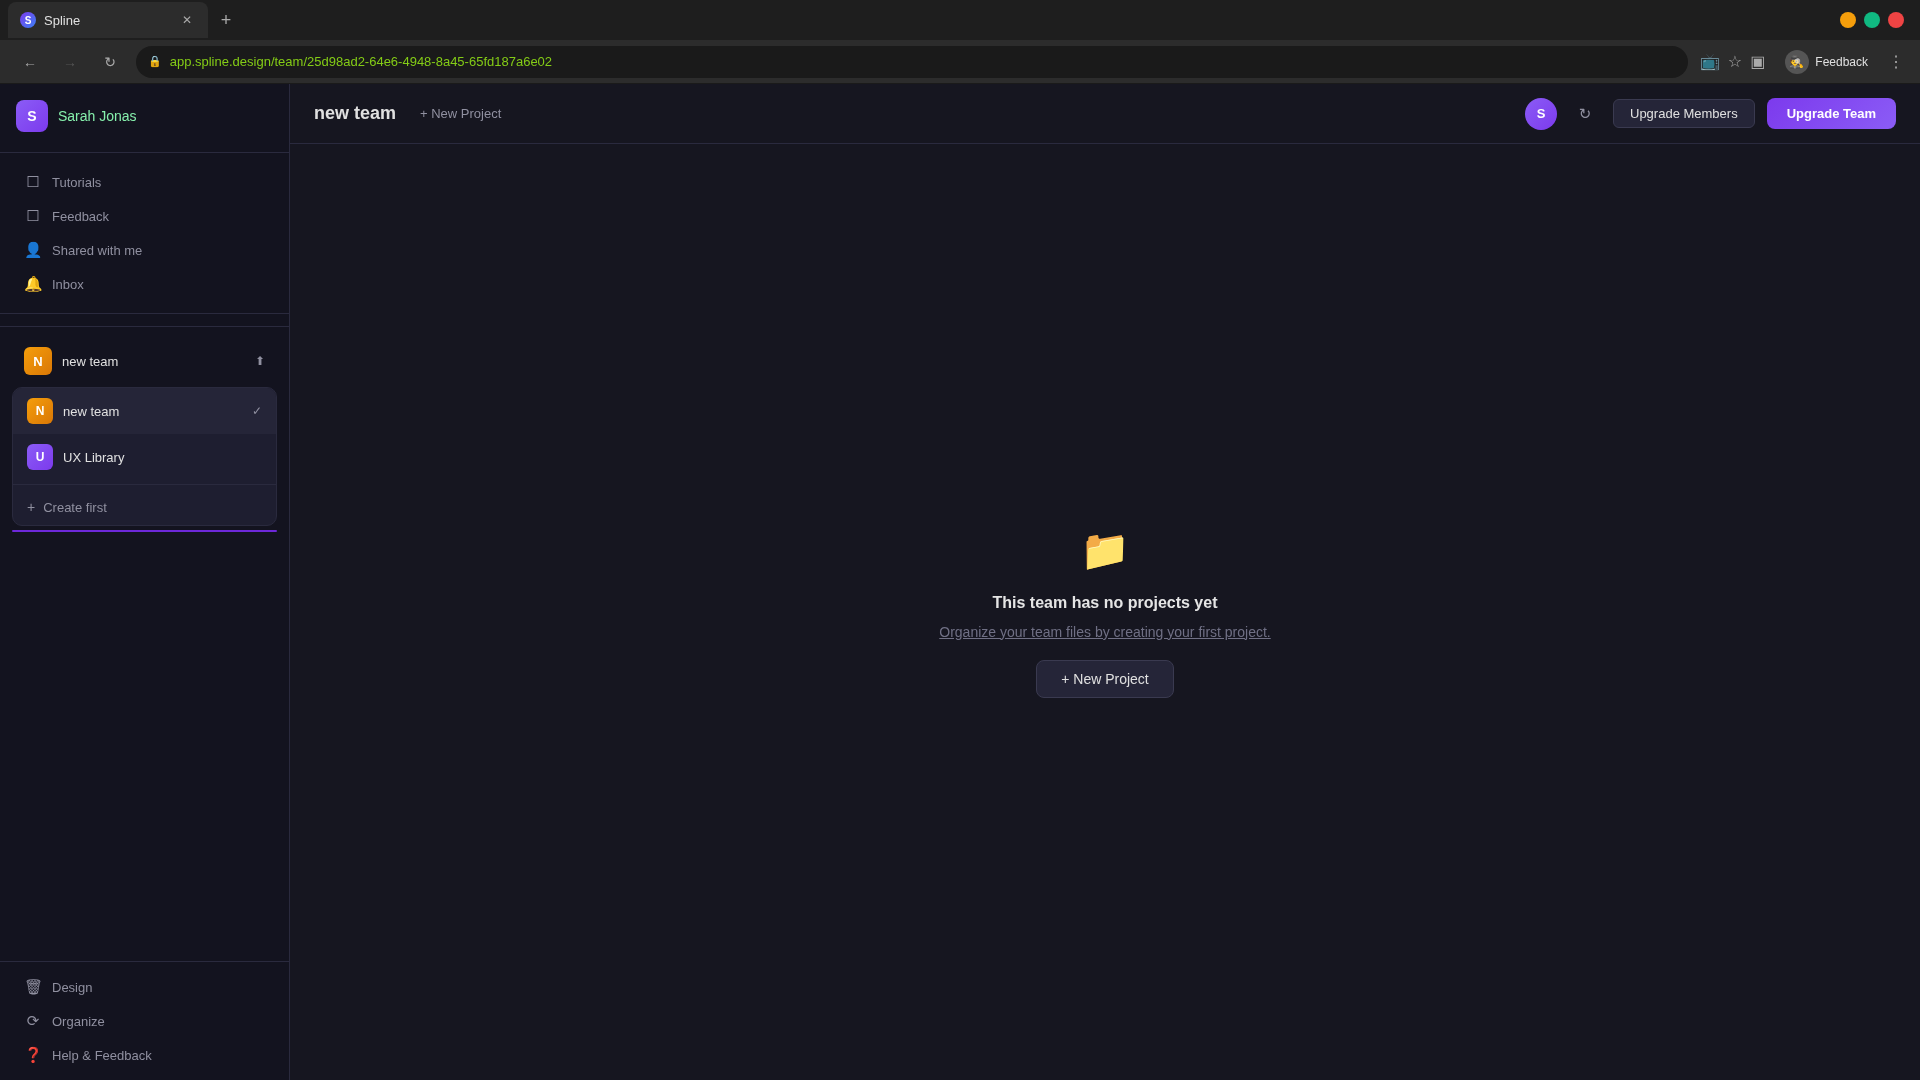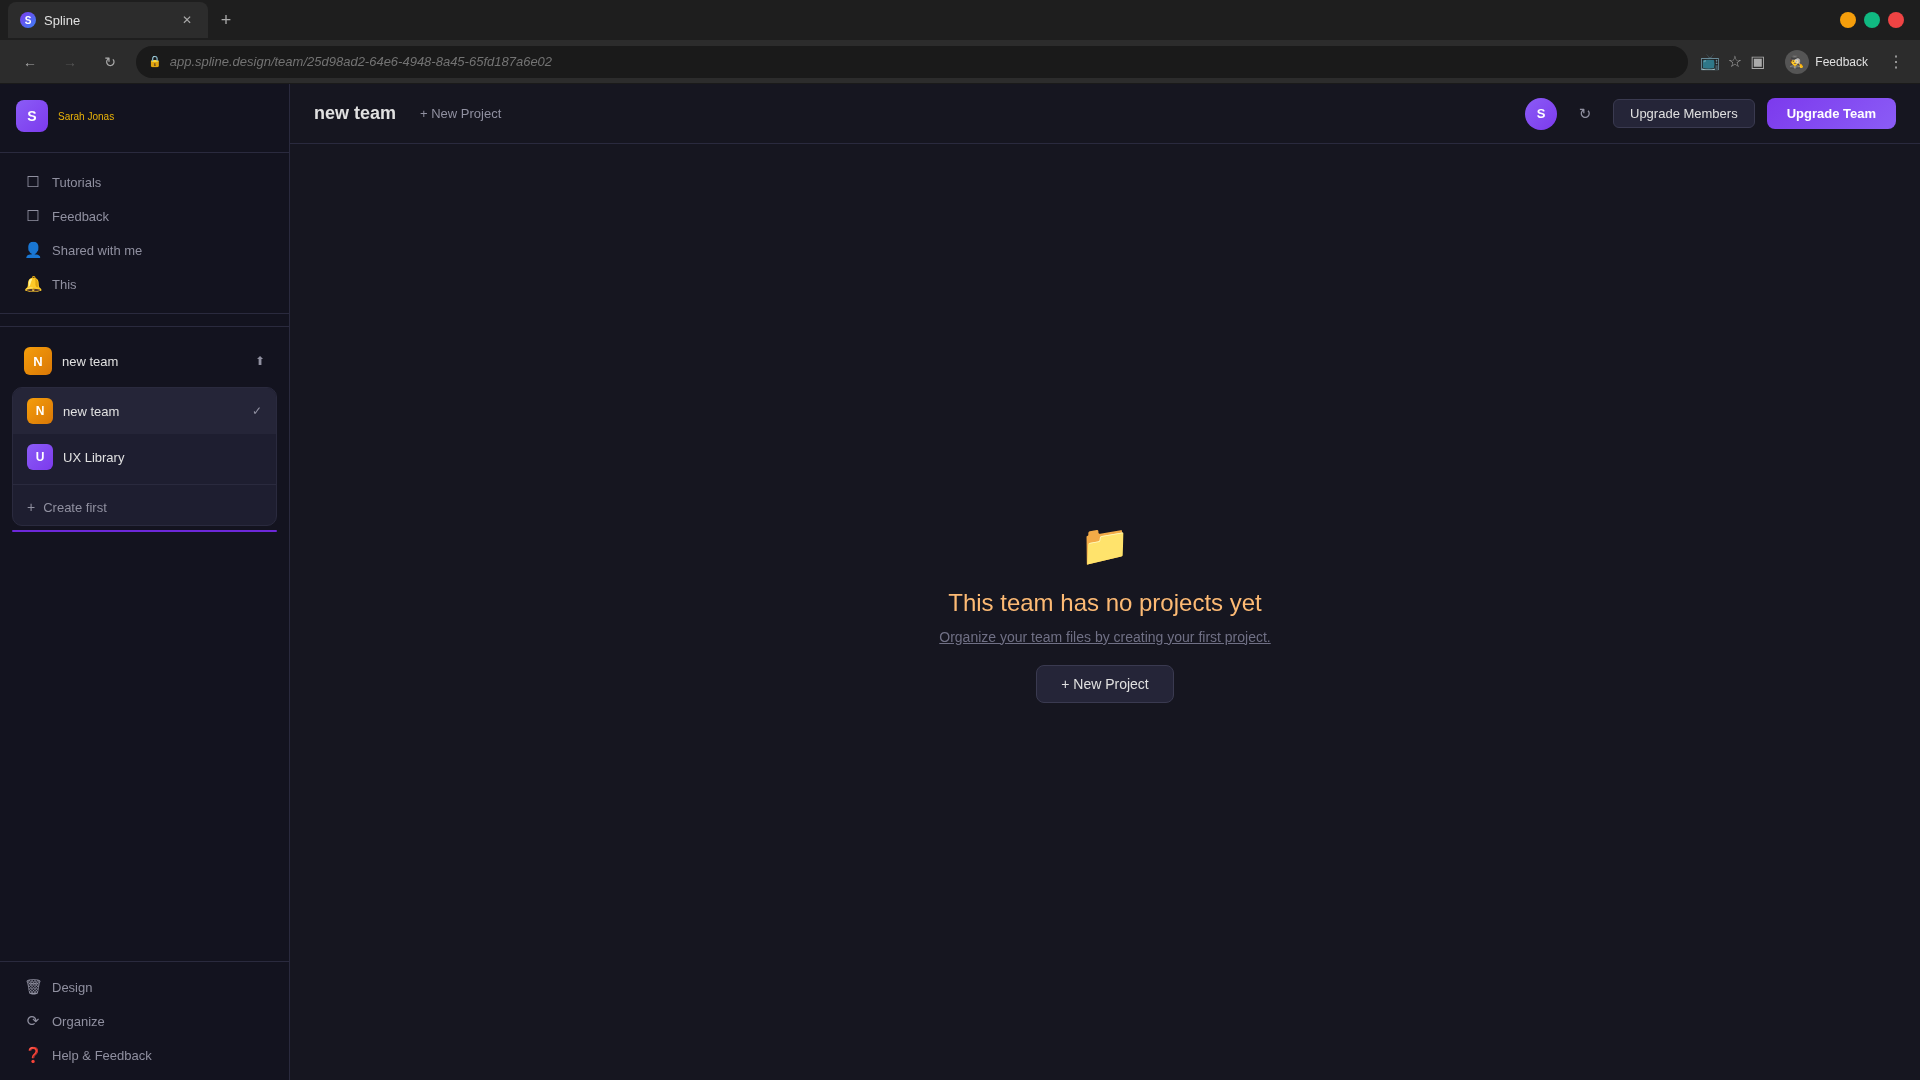--- a/index.html
+++ b/index.html
@@ -96,21 +96,21 @@
       background:#1a1a1a;
       border-radius:20px;
       height:32px;
       display:flex;align-items:center;
       padding:0 12px;
       gap:8px;
       color:#ccc;
       font-size:13px;
     }
     .url-lock { color:#aaa;font-size:11px; }
-    .url-text { color:#737373;font-style:italic; }
+    .url-text { color:#84cc16; }
     .toolbar-right {
       display:flex;align-items:center;gap:8px;
       color:#aaa;
     }
     .incognito-badge {
       display:flex;align-items:center;gap:6px;
       padding:4px 12px;
       border-radius:20px;
       font-size:12px;
       color:#e0e0e0;
@@ -152,22 +152,22 @@
     }
     .user-avatar {
       width: 32px;height:32px;
       border-radius:8px;
       background: linear-gradient(135deg, #8b5cf6, #7c3aed);
       display:flex;align-items:center;justify-content:center;
       color:white;font-weight:bold;font-size:14px;
       flex-shrink:0;
     }
     .user-name {
-      color: #eab308;
-      font-size:10px;
+      color: #86efac;
+      font-size:14px;
       font-weight:500;
     }
 
     .sidebar-divider {
       height:1px;
       background:#2a2a3e;
       margin:4px 0;
     }
 
     .sidebar-nav {
@@ -359,23 +359,23 @@
       align-items:center;
       gap:12px;
       text-align:center;
     }
     .folder-icon-empty {
       font-size:40px;
       color:#3a3a55;
       margin-bottom:8px;
     }
     .empty-title {
-      color:#fdba74;
-      font-size:24px;
-      font-weight:400;
+      color:#e5e5e5;
+      font-size:16px;
+      font-weight:700;
     }
     .empty-subtitle {
       color:#6060778;
       font-size:14px;
       color:#707085;
       text-decoration:underline;
     }
     .new-project-btn-main {
       margin-top:8px;
       background:#252538;
@@ -448,21 +448,21 @@
       <div class="nav-item">
         <span class="nav-icon">☐</span>
         <span>Feedback</span>
       </div>
       <div class="nav-item">
         <span class="nav-icon">👤</span>
         <span>Shared with me</span>
       </div>
       <div class="nav-item">
         <span class="nav-icon">🔔</span>
-        <span>This</span>
+        <span>Inbox</span>
       </div>
     </div>
 
     <div class="sidebar-divider"></div>
 
     <div class="team-section">
       <div class="team-header">
         <div class="team-avatar-n">N</div>
         <span class="team-name">new team</span>
         <span class="chevron-icon">⬆</span>

